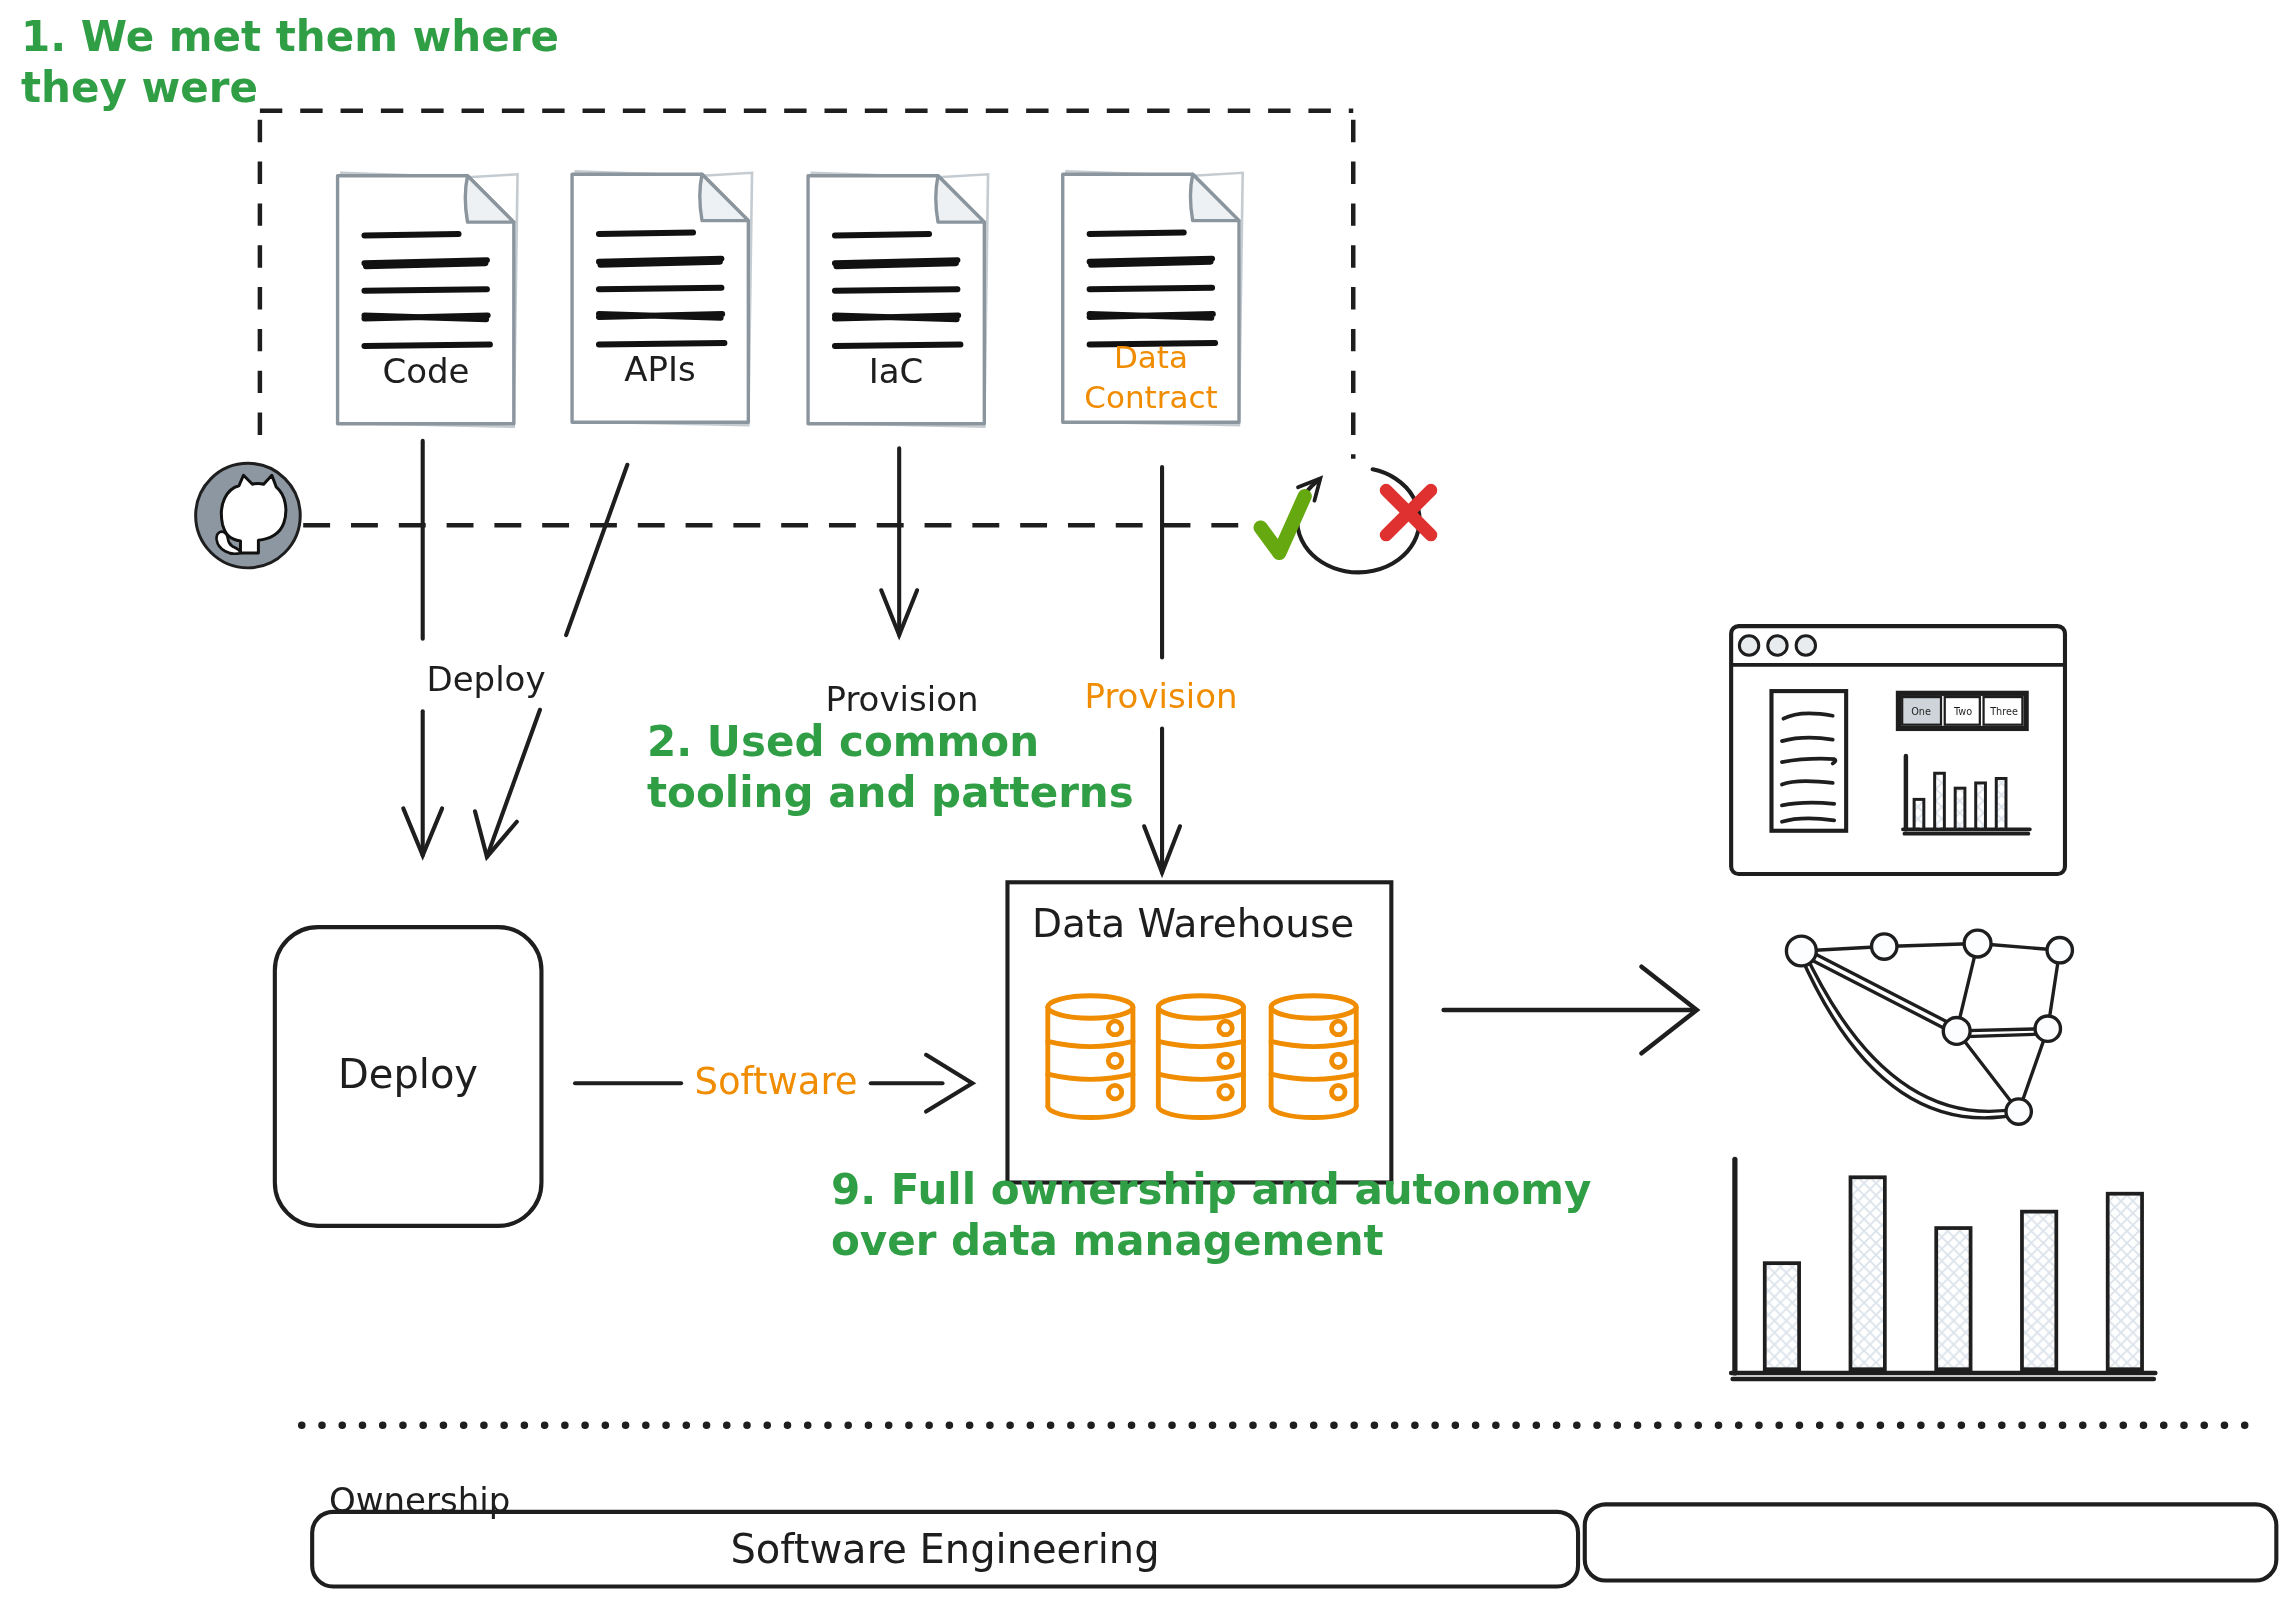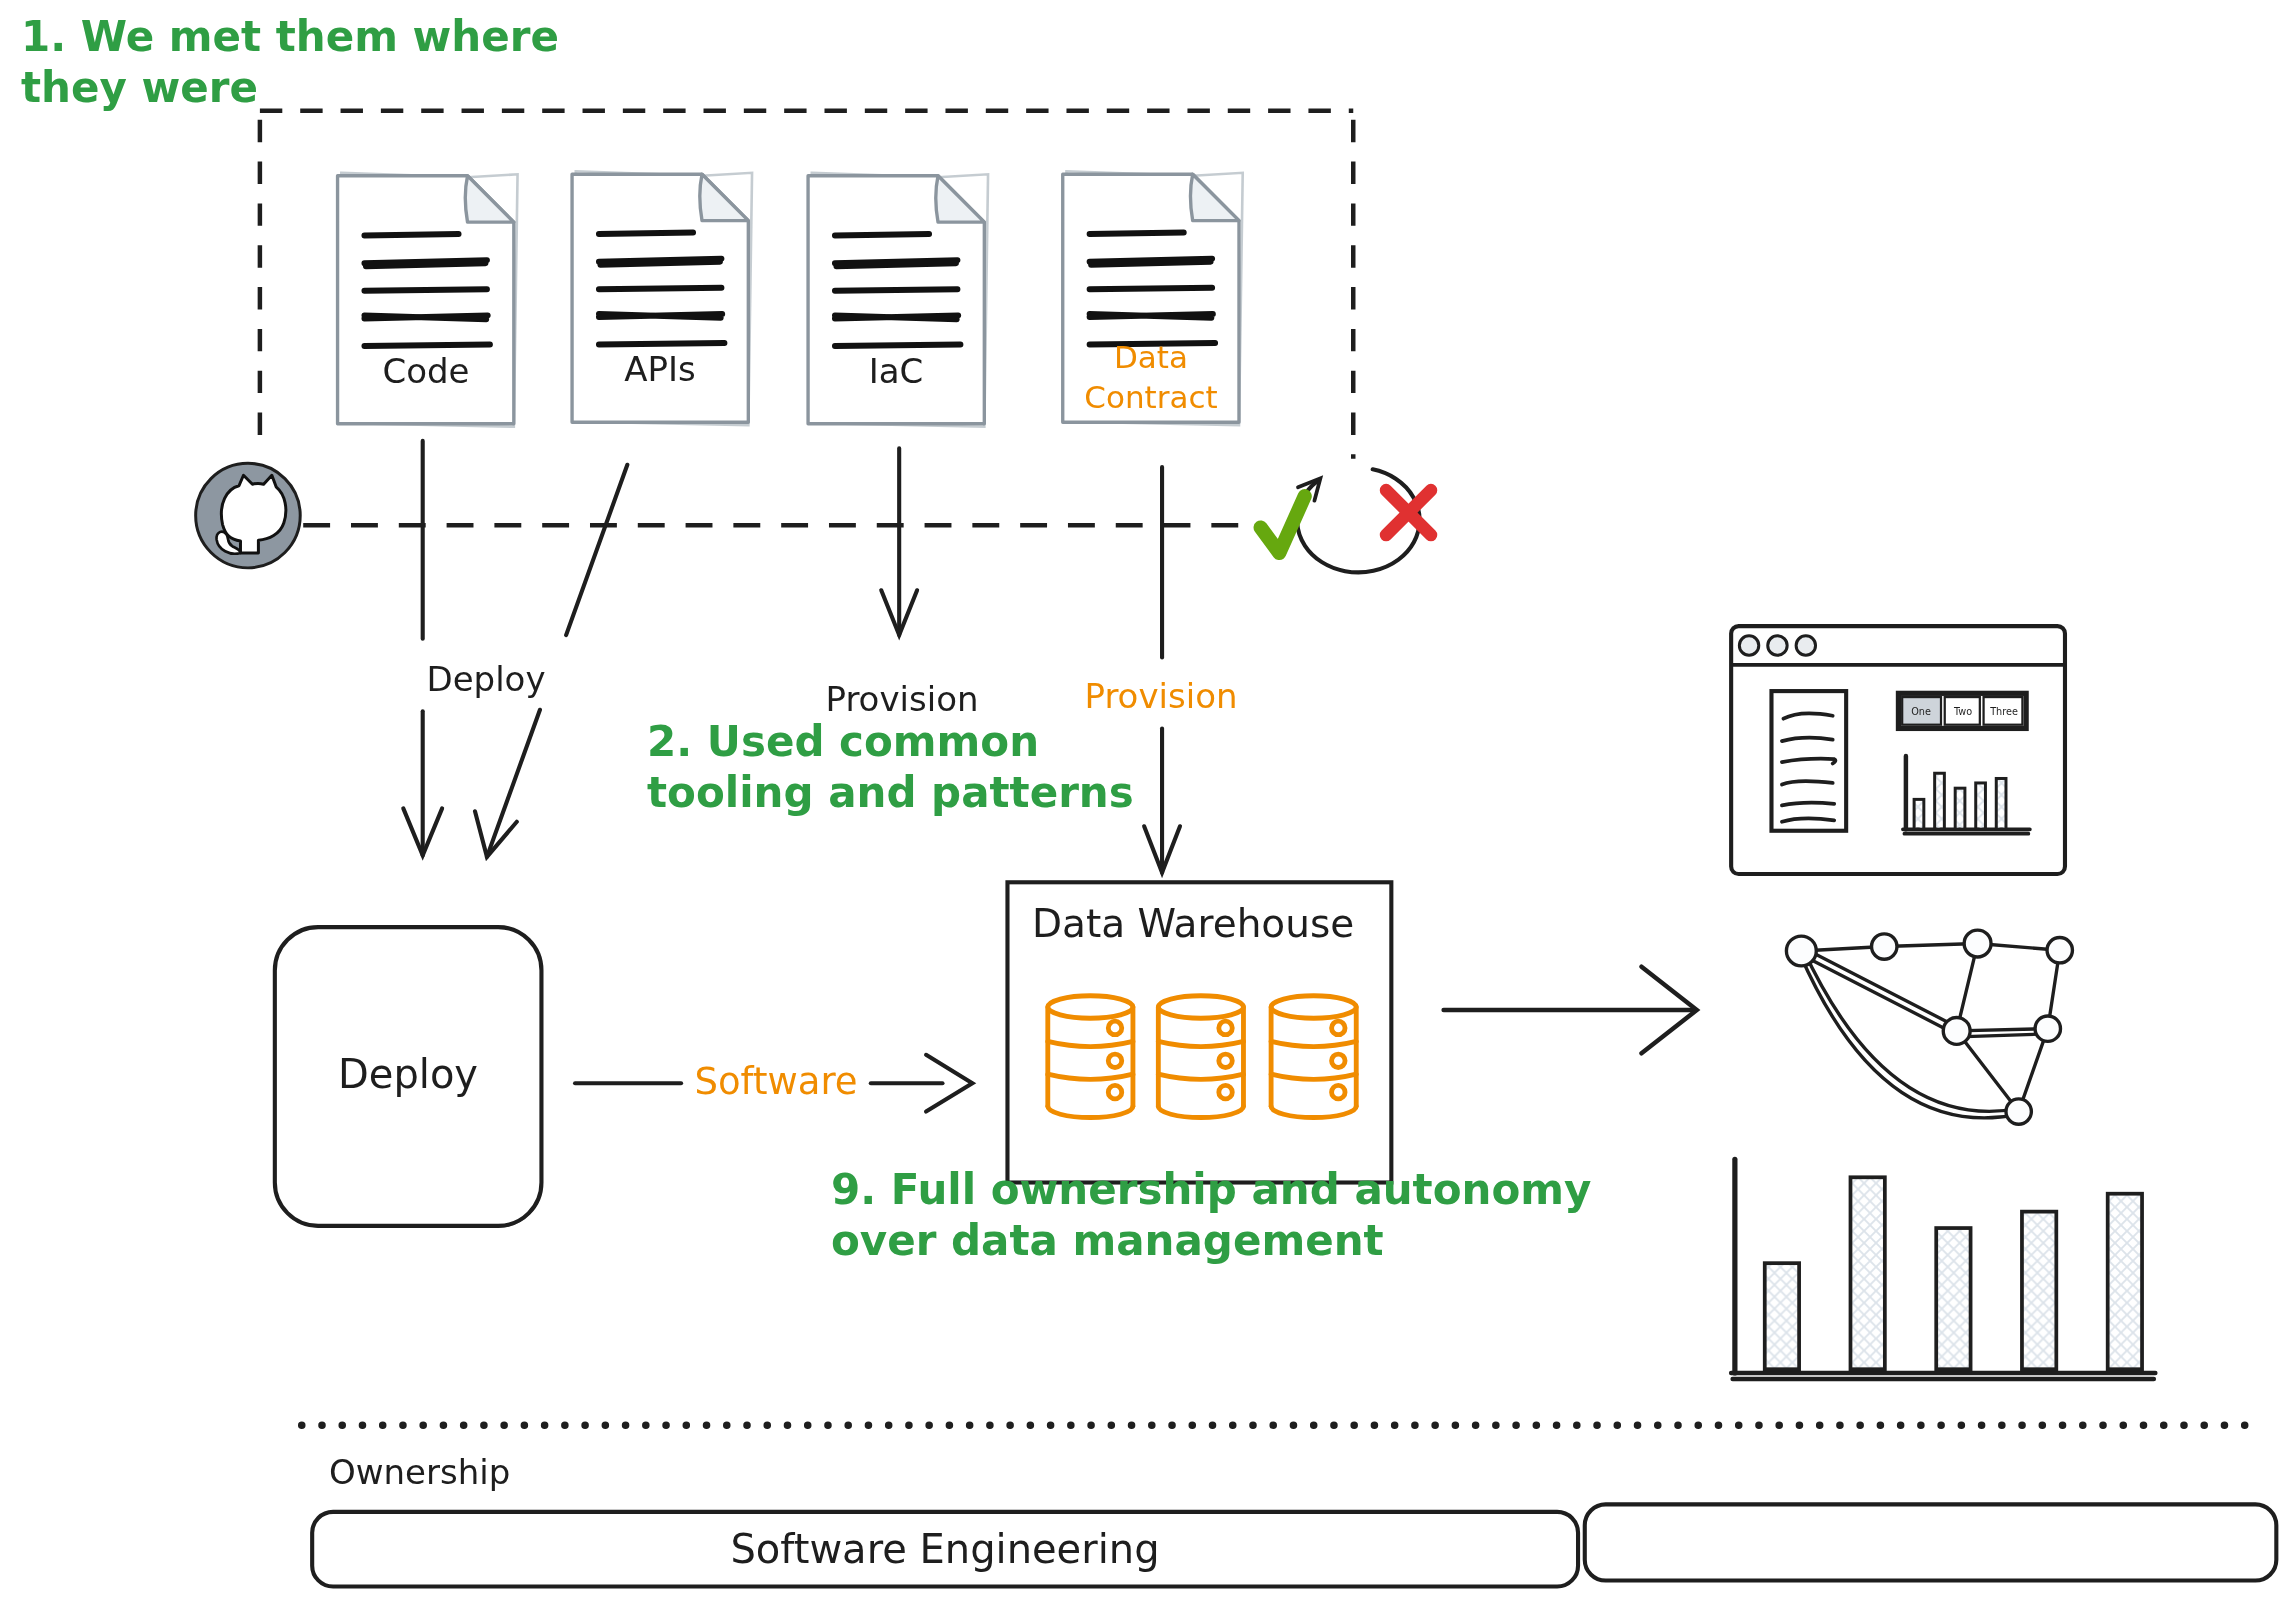--- a/index.html
+++ b/index.html
@@ -14,21 +14,21 @@
   .canvas > svg{position:absolute; left:0; top:0;}
   .lbl{position:absolute; white-space:pre-line; color:var(--ink); line-height:1.2;}
   .center{transform:translate(-50%,-50%); text-align:center;}
   .ann{font-weight:700; color:var(--green); font-size:42px; line-height:1.22;}
   .doc-label{font-size:34px; text-align:center;}
   .doc-label.orange{color:var(--orange); font-size:31px; line-height:1.3;}
   .edge-label{font-size:34px;}
   .orange-text{color:var(--orange);}
   .service-label{font-size:40px;}
   .dw-title{font-size:39px;}
-  .ownership{font-size:34px;}
+  .ownership{font-size:34px;margin-top:28px;}
   .lane-label{font-size:40px;}
   .tab-label{position:absolute; font-size:9.7px; transform:translate(-50%,-50%); color:var(--ink);}
 </style>
 </head>
 <body>
 
 <div class="canvas">
 
   <svg width="2295" height="1604" viewBox="0 0 3073 2147">
     <defs>

